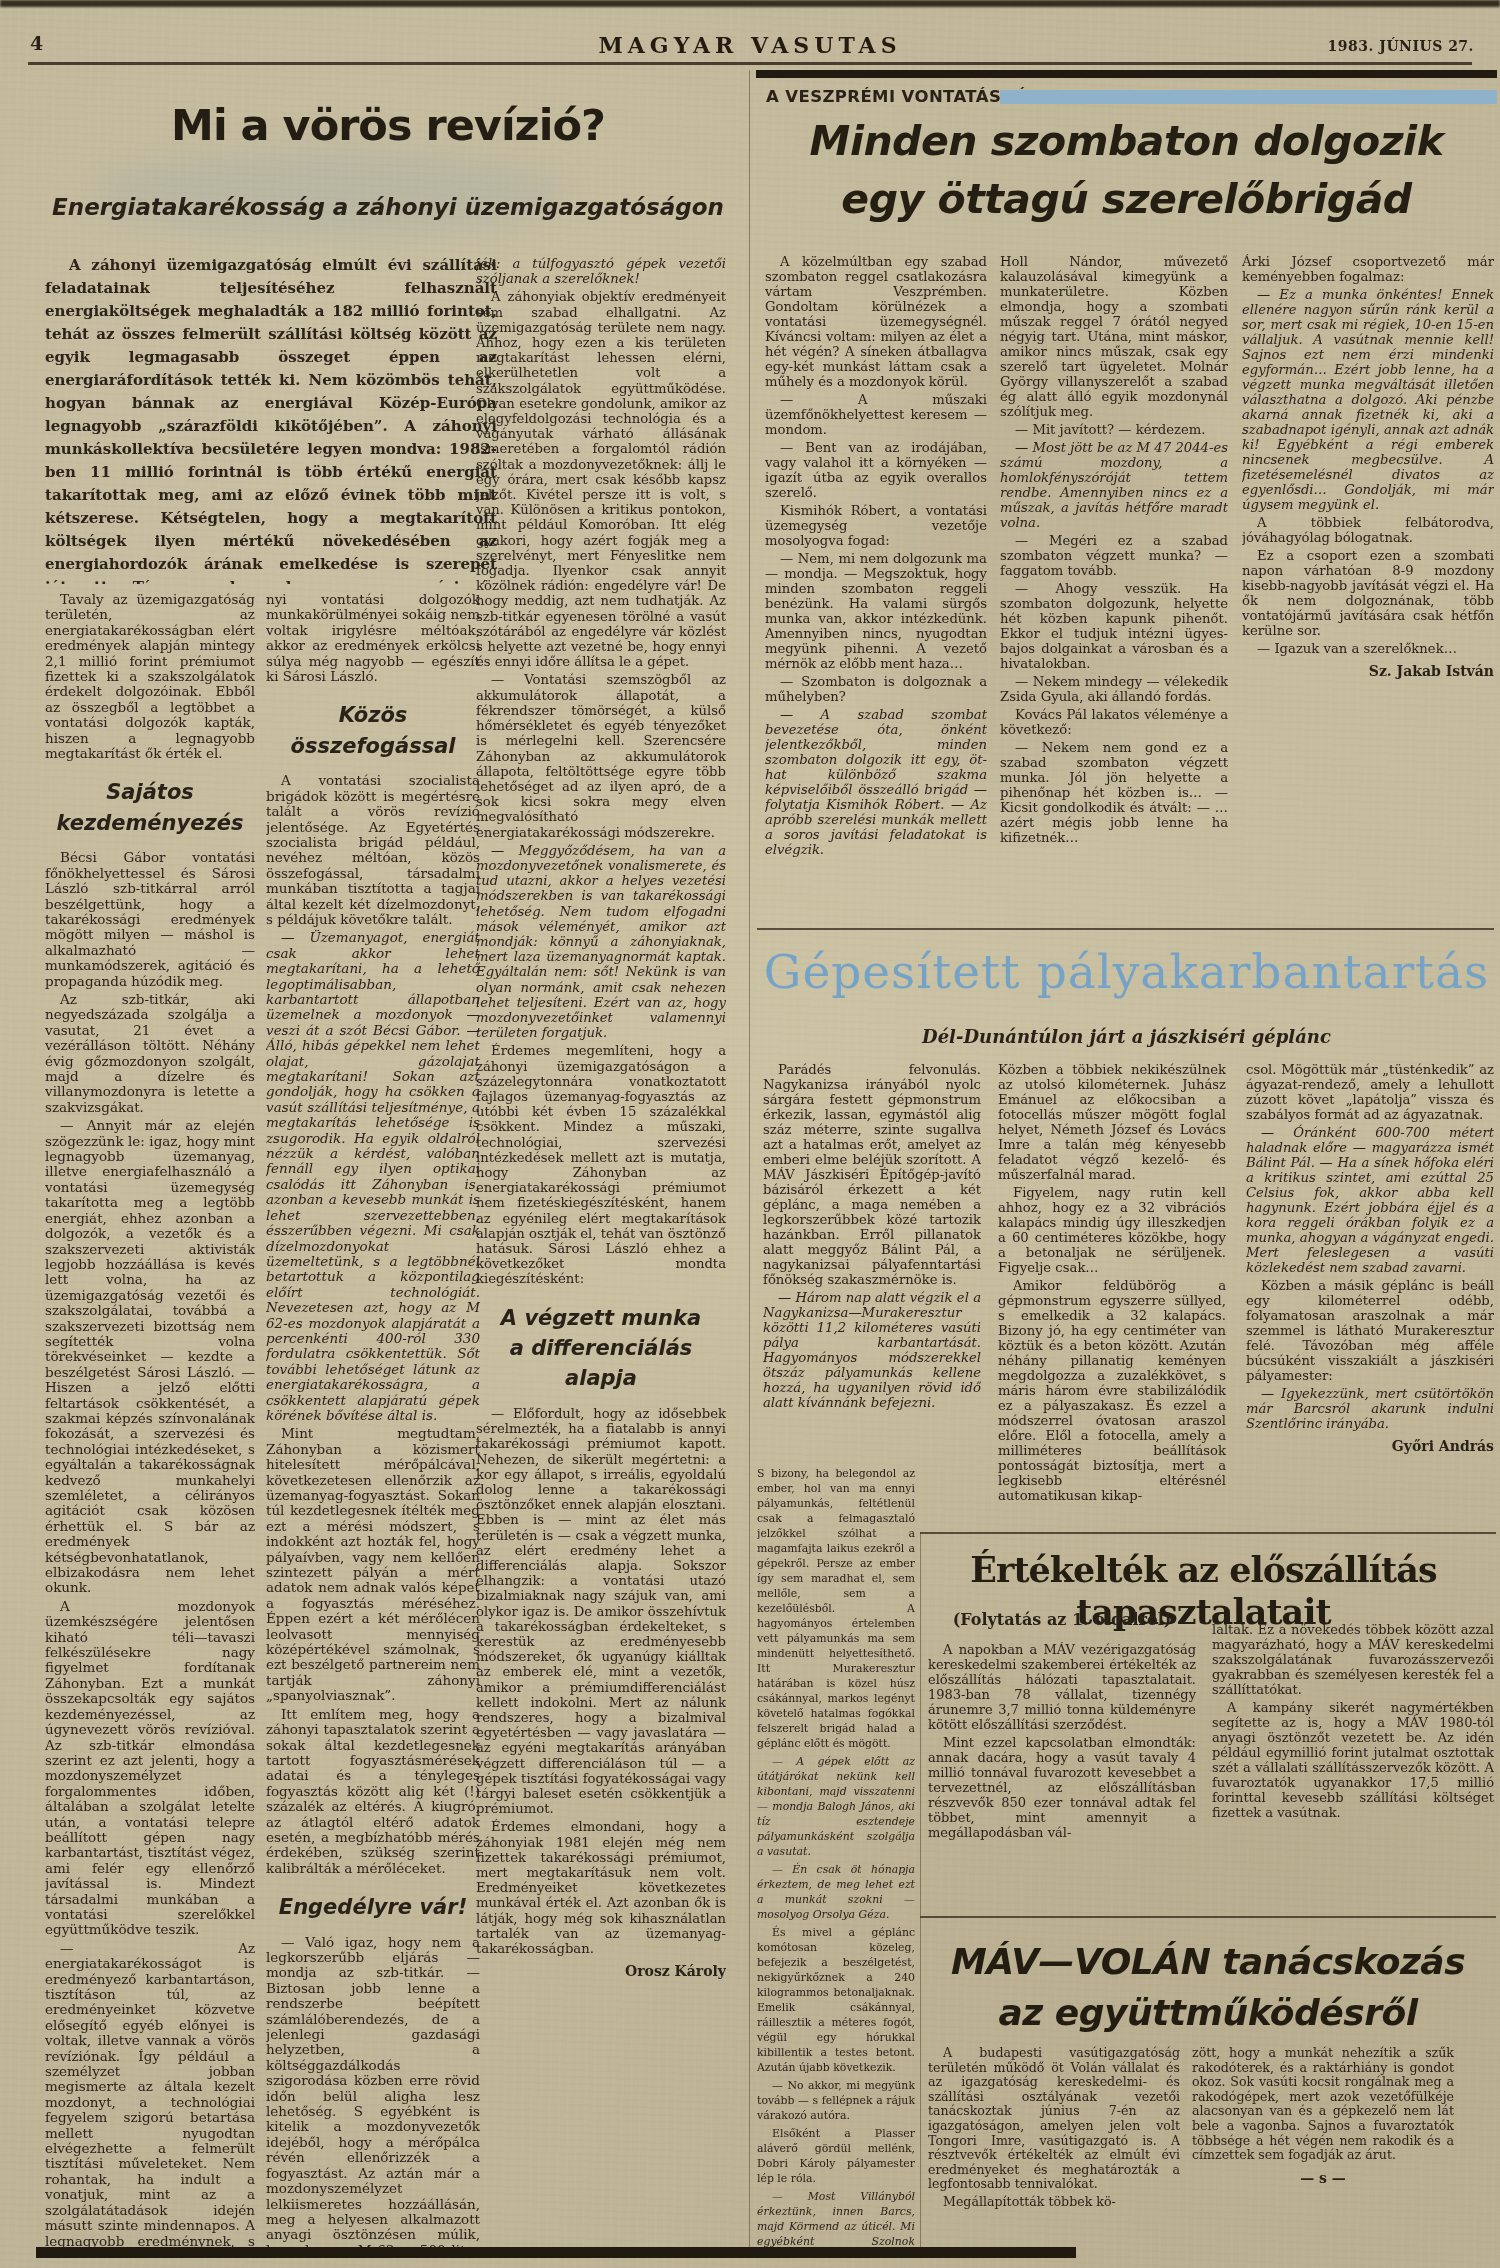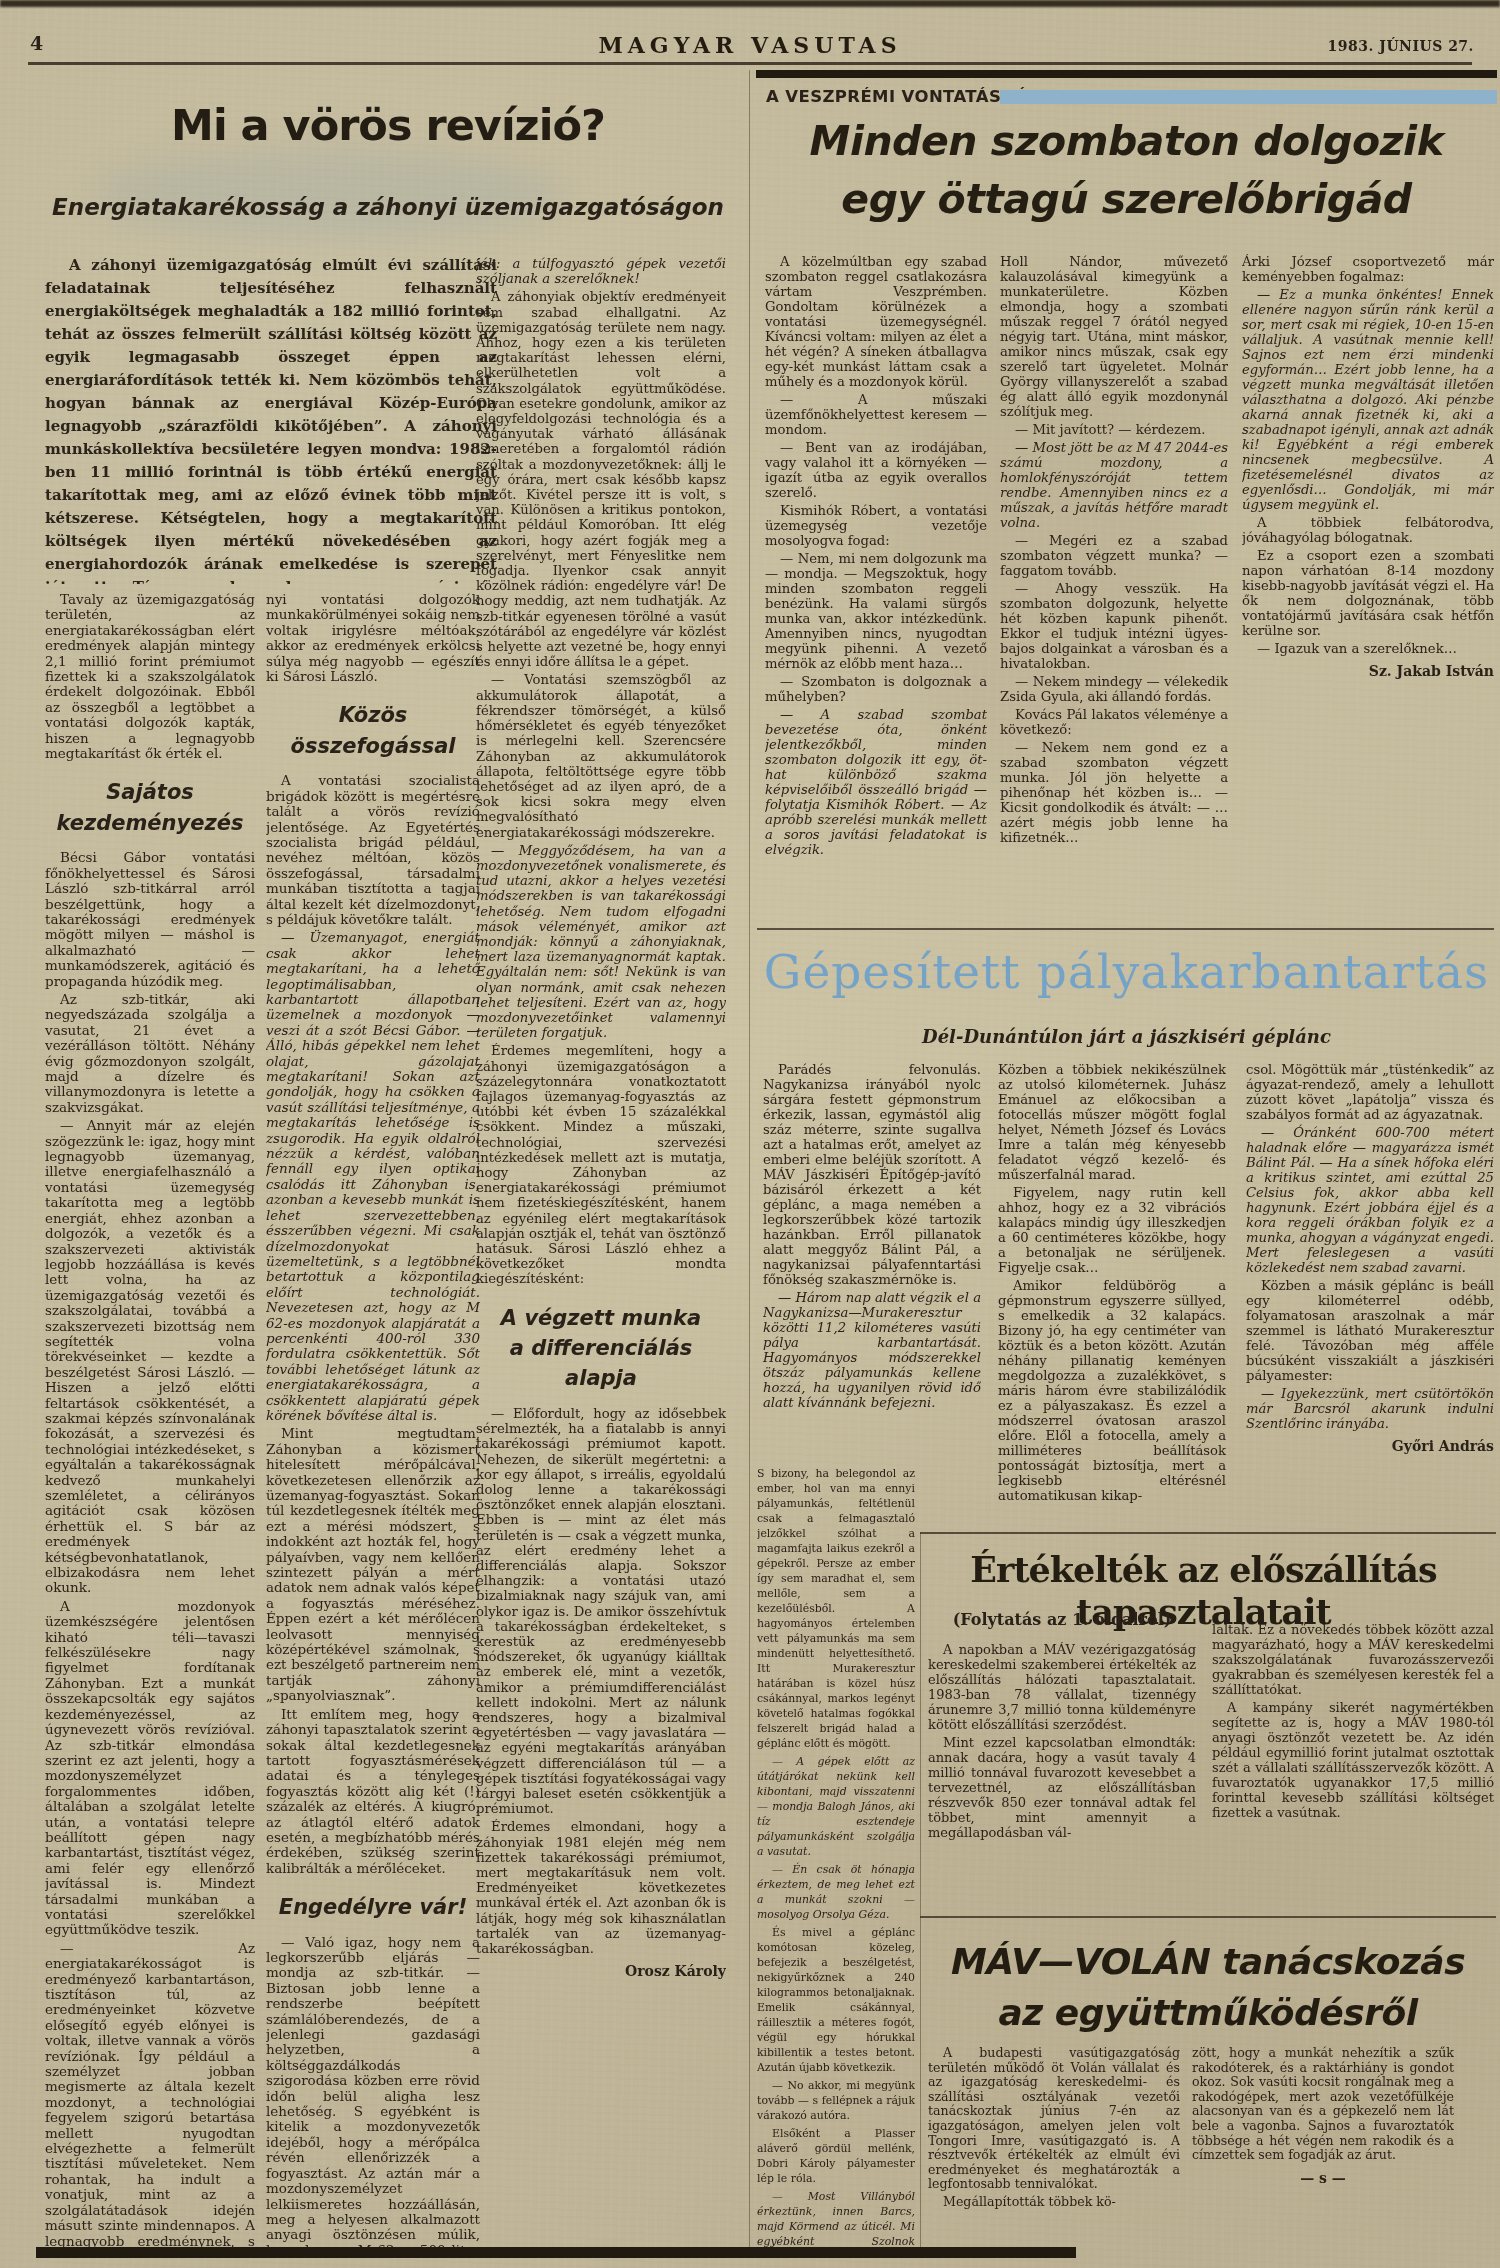--- a/index.html
+++ b/index.html
@@ -180,21 +180,21 @@
       <div class="par">— Megéri ez a szabad szombaton végzett munka? — faggatom tovább.</div>
       <div class="par">— Ahogy vesszük. Ha szombaton dolgozunk, helyette hét közben kapunk pihenőt. Ekkor el tudjuk intézni ügyes-bajos dolgainkat a városban és a hivatalokban.</div>
       <div class="par">— Nekem mindegy — vélekedik Zsida Gyula, aki állandó fordás.</div>
       <div class="par">Kovács Pál lakatos véleménye a következő:</div>
       <div class="par">— Nekem nem gond ez a szabad szombaton végzett munka. Jól jön helyette a pihenőnap hét közben is… — Kicsit gondolkodik és átvált: — …azért mégis jobb lenne ha kifizetnék…</div>
     </div>
   <div class="col" id="vc3">
       <div class="par no-ind">Árki József csoportvezető már keményebben fogalmaz:</div>
       <div class="par ital">— Ez a munka önkéntes! Ennek ellenére nagyon sűrűn ránk kerül a sor, mert csak mi régiek, 10-en 15-en vállaljuk. A vasútnak mennie kell! Sajnos ezt nem érzi mindenki egyformán… Ezért jobb lenne, ha a végzett munka megváltását illetően választhatna a dolgozó. Aki pénzbe akarná annak fizetnék ki, aki a szabadnapot igényli, annak azt adnák ki! Egyébként a régi emberek nincsenek megbecsülve. A fizetésemelésnél divatos az egyenlősdi… Gondolják, mi már úgysem megyünk el.</div>
       <div class="par">A többiek felbátorodva, jóváhagyólag bólogatnak.</div>
-      <div class="par">Ez a csoport ezen a szombati napon várhatóan 8-14 mozdony kisebb-nagyobb javítását végzi el. Ha ők nem dolgoznának, több vontatójármű javítására csak hétfőn kerülne sor.</div>
+      <div class="par">Ez a csoport ezen a szombati napon várhatóan 8-9 mozdony kisebb-nagyobb javítását végzi el. Ha ők nem dolgoznának, több vontatójármű javítására csak hétfőn kerülne sor.</div>
       <div class="par">— Igazuk van a szerelőknek…</div>
       <div class="byline">Sz. Jakab István</div>
     </div>
 </div>
 
 <div class="hrule" style="left:757px;top:928px;width:737px;"></div>
 
 <div>
   <div class="g-title">Gépesített pályakarbantartás</div>
   <div class="g-sub">Dél-Dunántúlon járt a jászkiséri géplánc</div>

